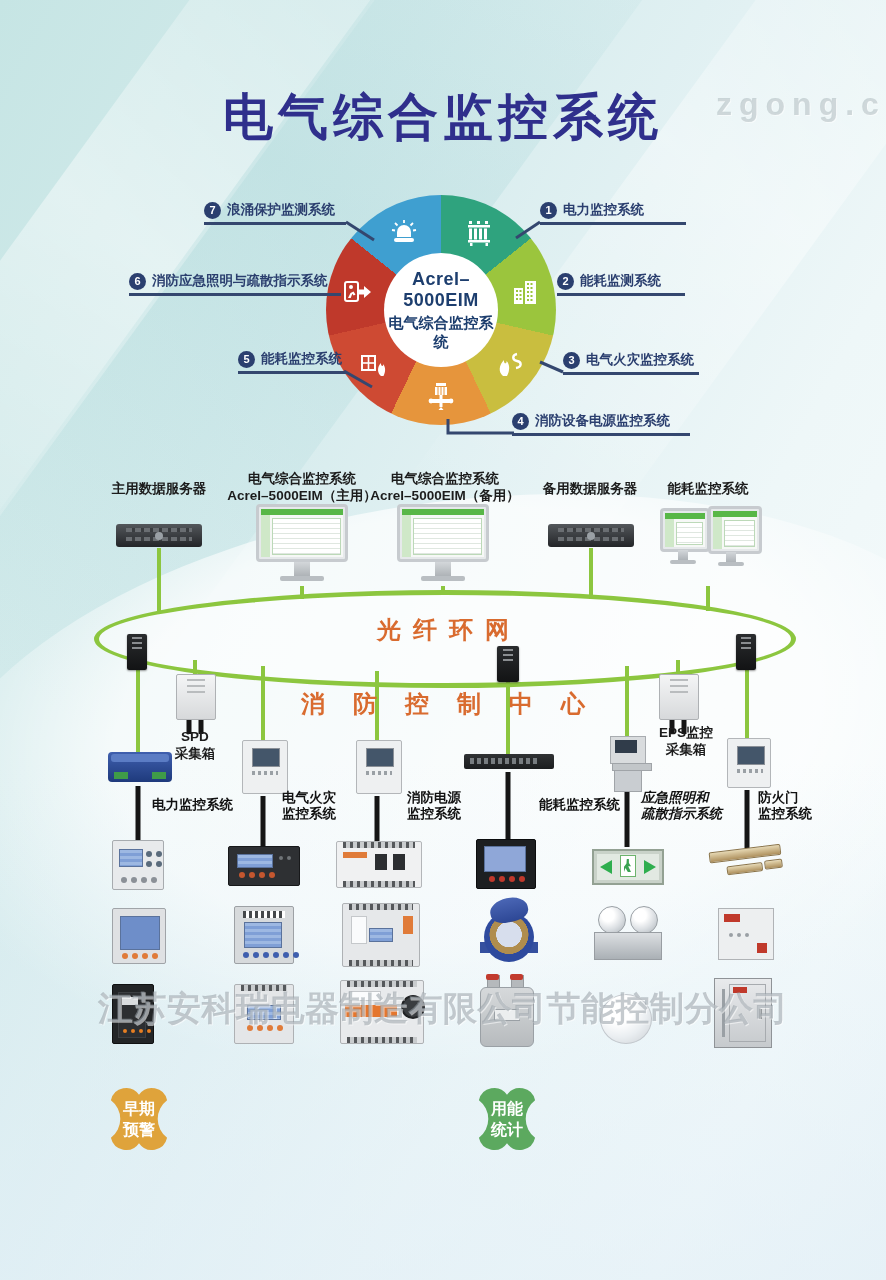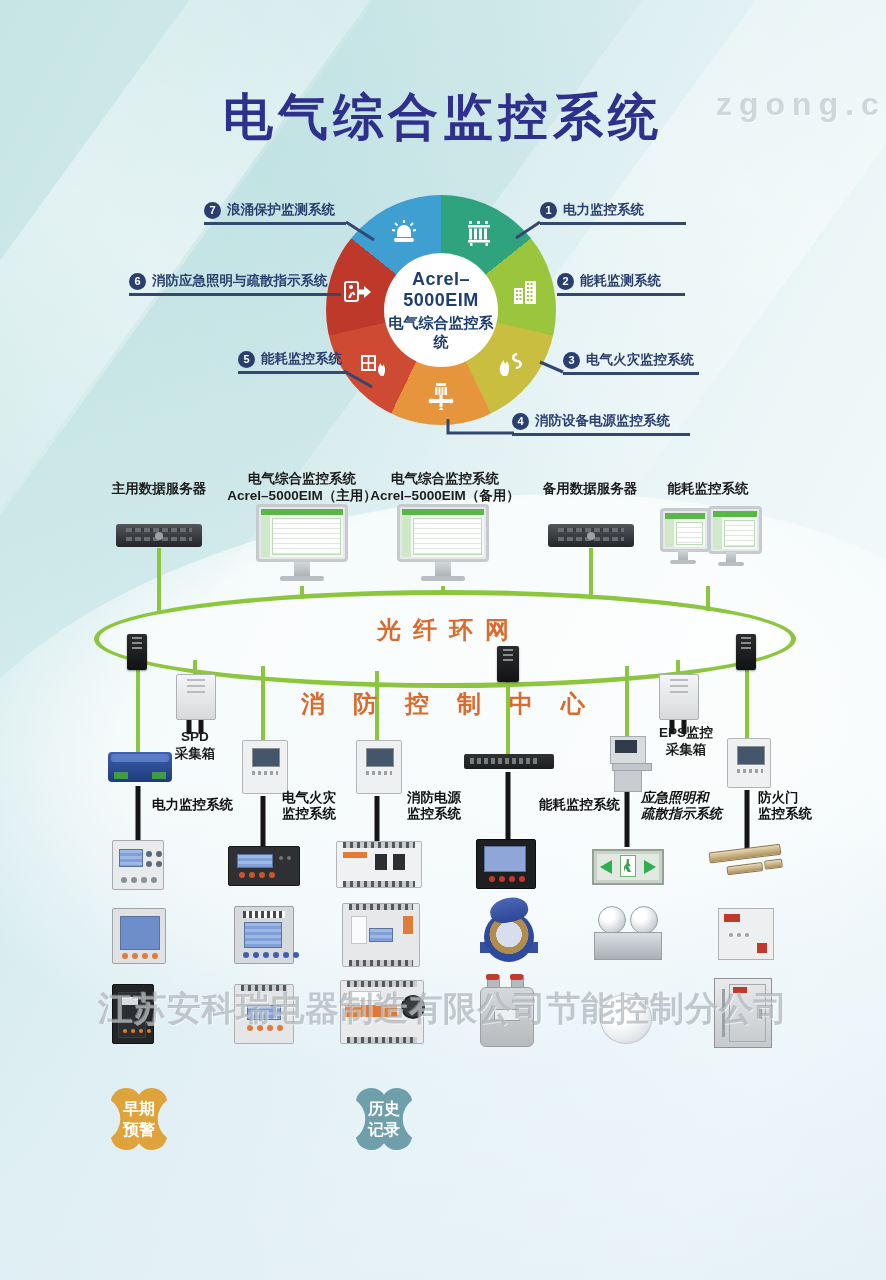--- a/index.html
+++ b/index.html
@@ -583,23 +583,23 @@
     <svg width="78" height="86" viewBox="0 0 100 100">
       <path d="M14,26 A20,20 0 0 1 50,19 A20,20 0 0 1 86,26 A30,30 0 0 0 86,74 A20,20 0 0 1 50,81 A20,20 0 0 1 14,74 A30,30 0 0 0 14,26 Z" fill="#dfa33b"></path>
     </svg>
     <div class="ft">
         <span>早期</span>
         <span>预警</span>
       </div>
   </div>
 
   <div class="abs wm" style="left:98px;top:986px;font-size:34px;letter-spacing:0.5px;">江苏安科瑞电器制造有限公司节能控制分公司</div>
-  <div class="abs feature" style="left:345px;top:1076px;width:78px;height:86px;">
+  <div class="abs feature" style="left:468px;top:1076px;width:78px;height:86px;">
     <svg width="78" height="86" viewBox="0 0 100 100">
-      <path d="M14,26 A20,20 0 0 1 50,19 A20,20 0 0 1 86,26 A30,30 0 0 0 86,74 A20,20 0 0 1 50,81 A20,20 0 0 1 14,74 A30,30 0 0 0 14,26 Z" fill="#6f9fab"></path>
+      <path d="M14,26 A20,20 0 0 1 50,19 A20,20 0 0 1 86,26 A30,30 0 0 0 86,74 A20,20 0 0 1 50,81 A20,20 0 0 1 14,74 A30,30 0 0 0 14,26 Z" fill="#5ca95f"></path>
     </svg>
     <div class="ft">
-        <span>历史</span>
-        <span>记录</span>
+        <span>用能</span>
+        <span>统计</span>
       </div>
   </div>
 
 </div>
 
 </body></html>

